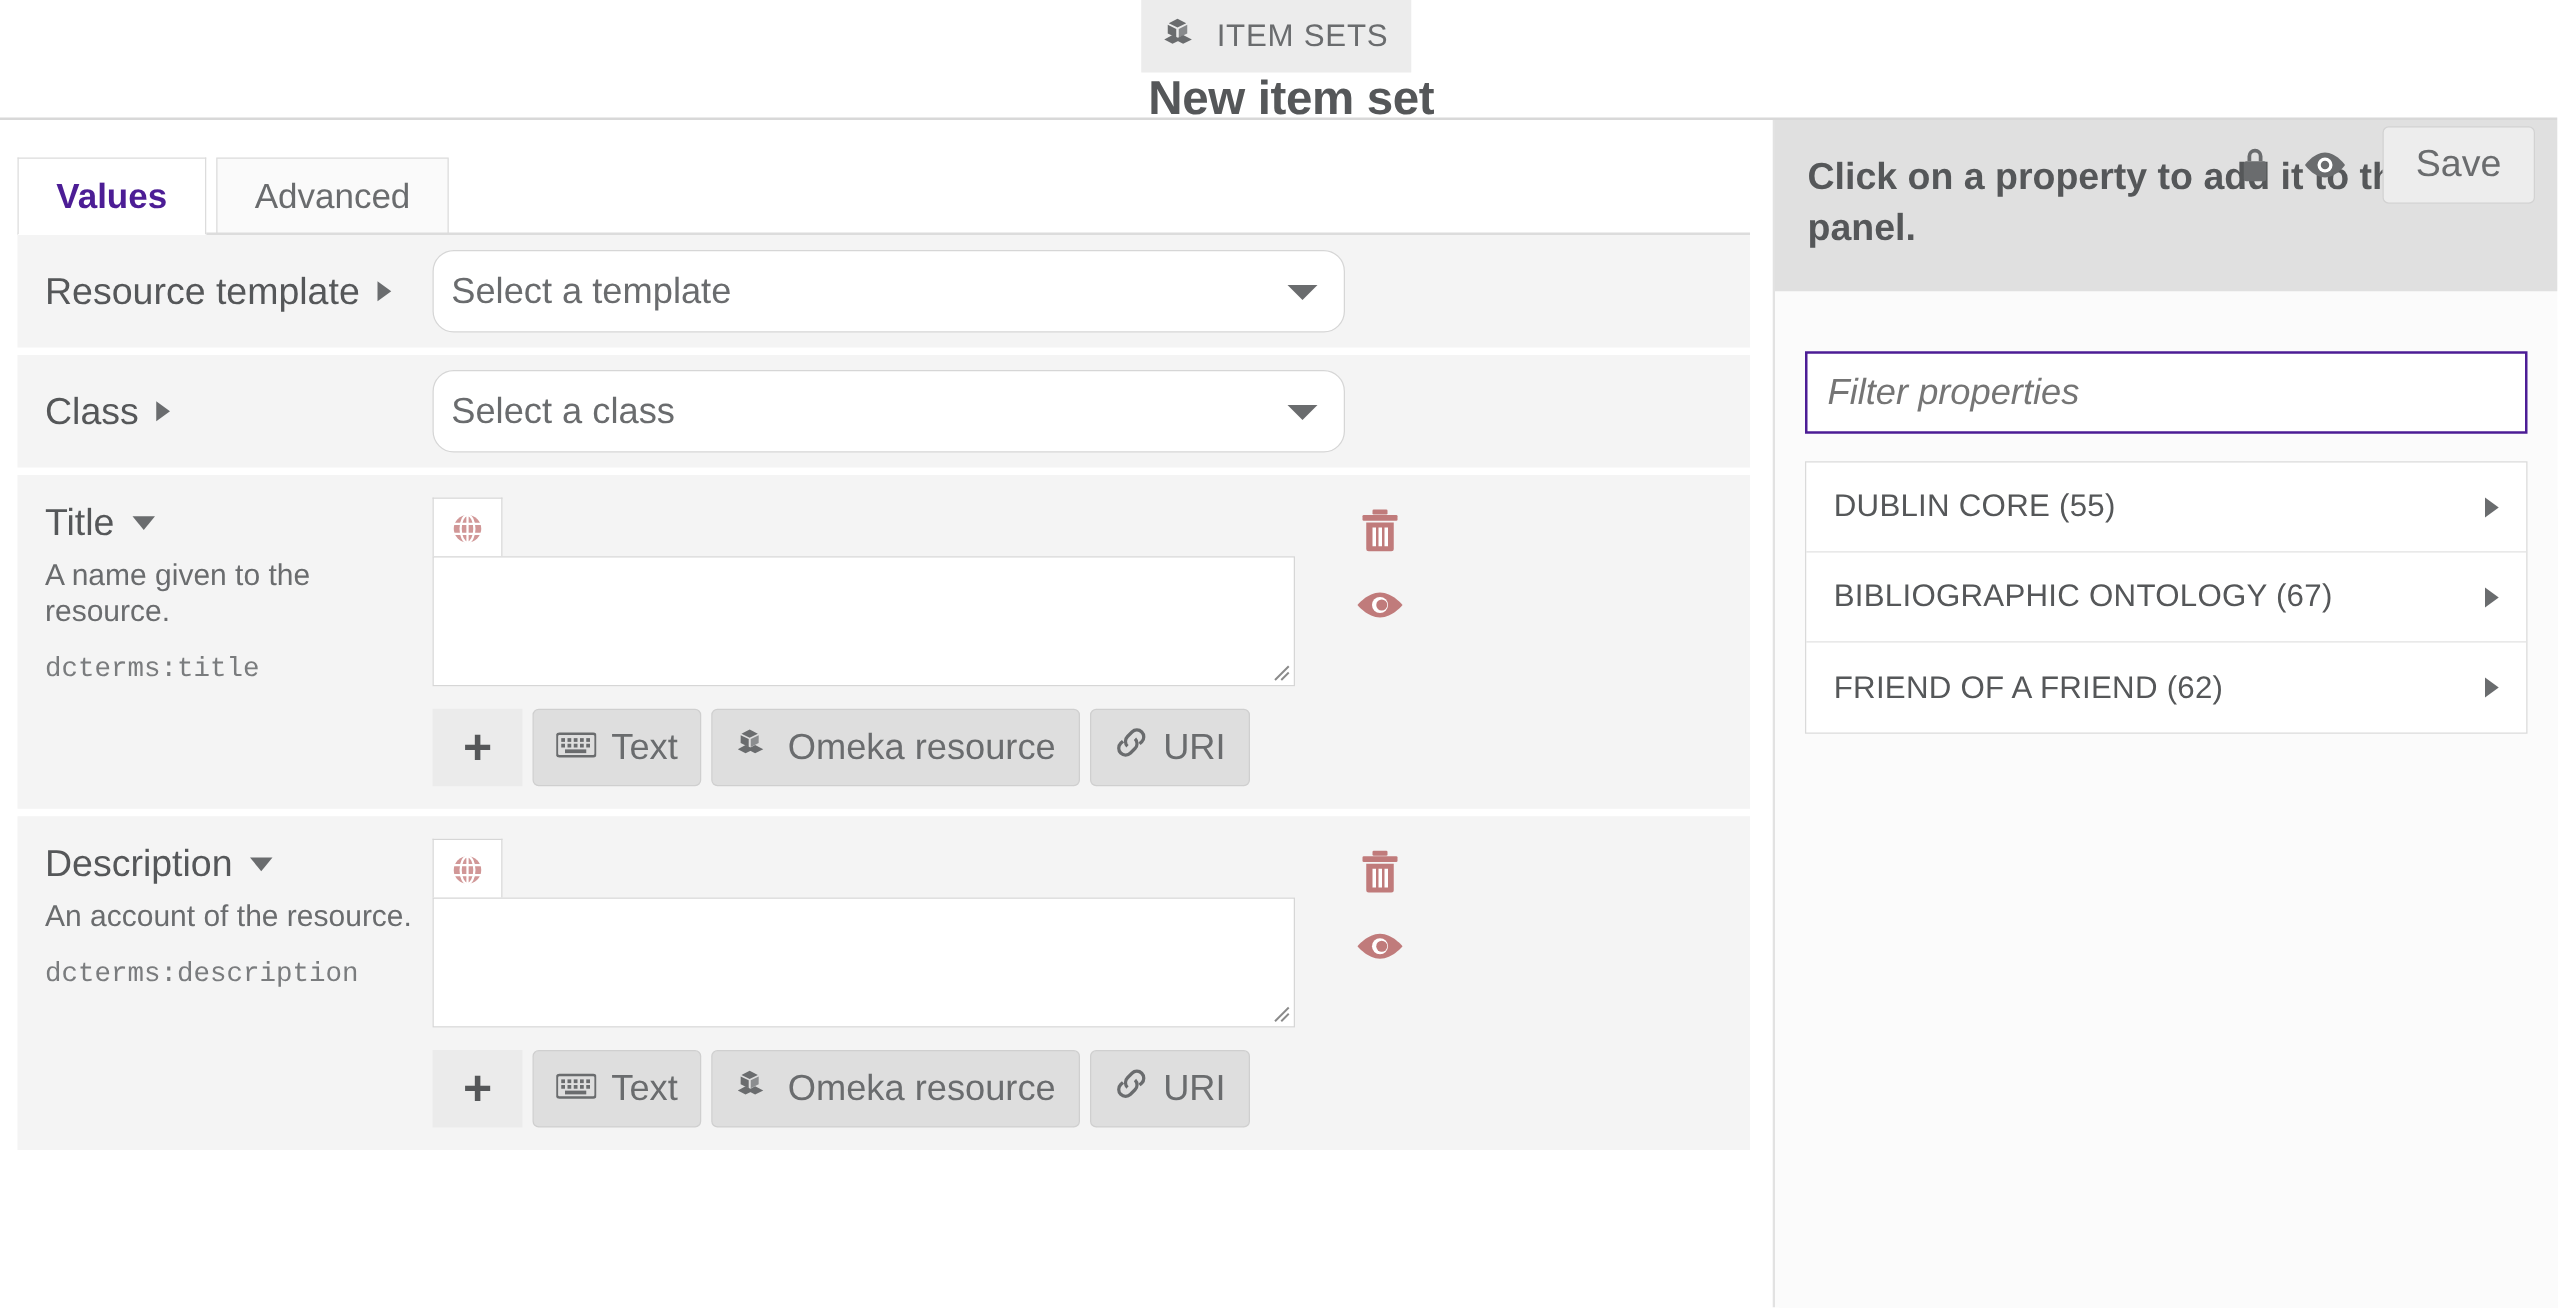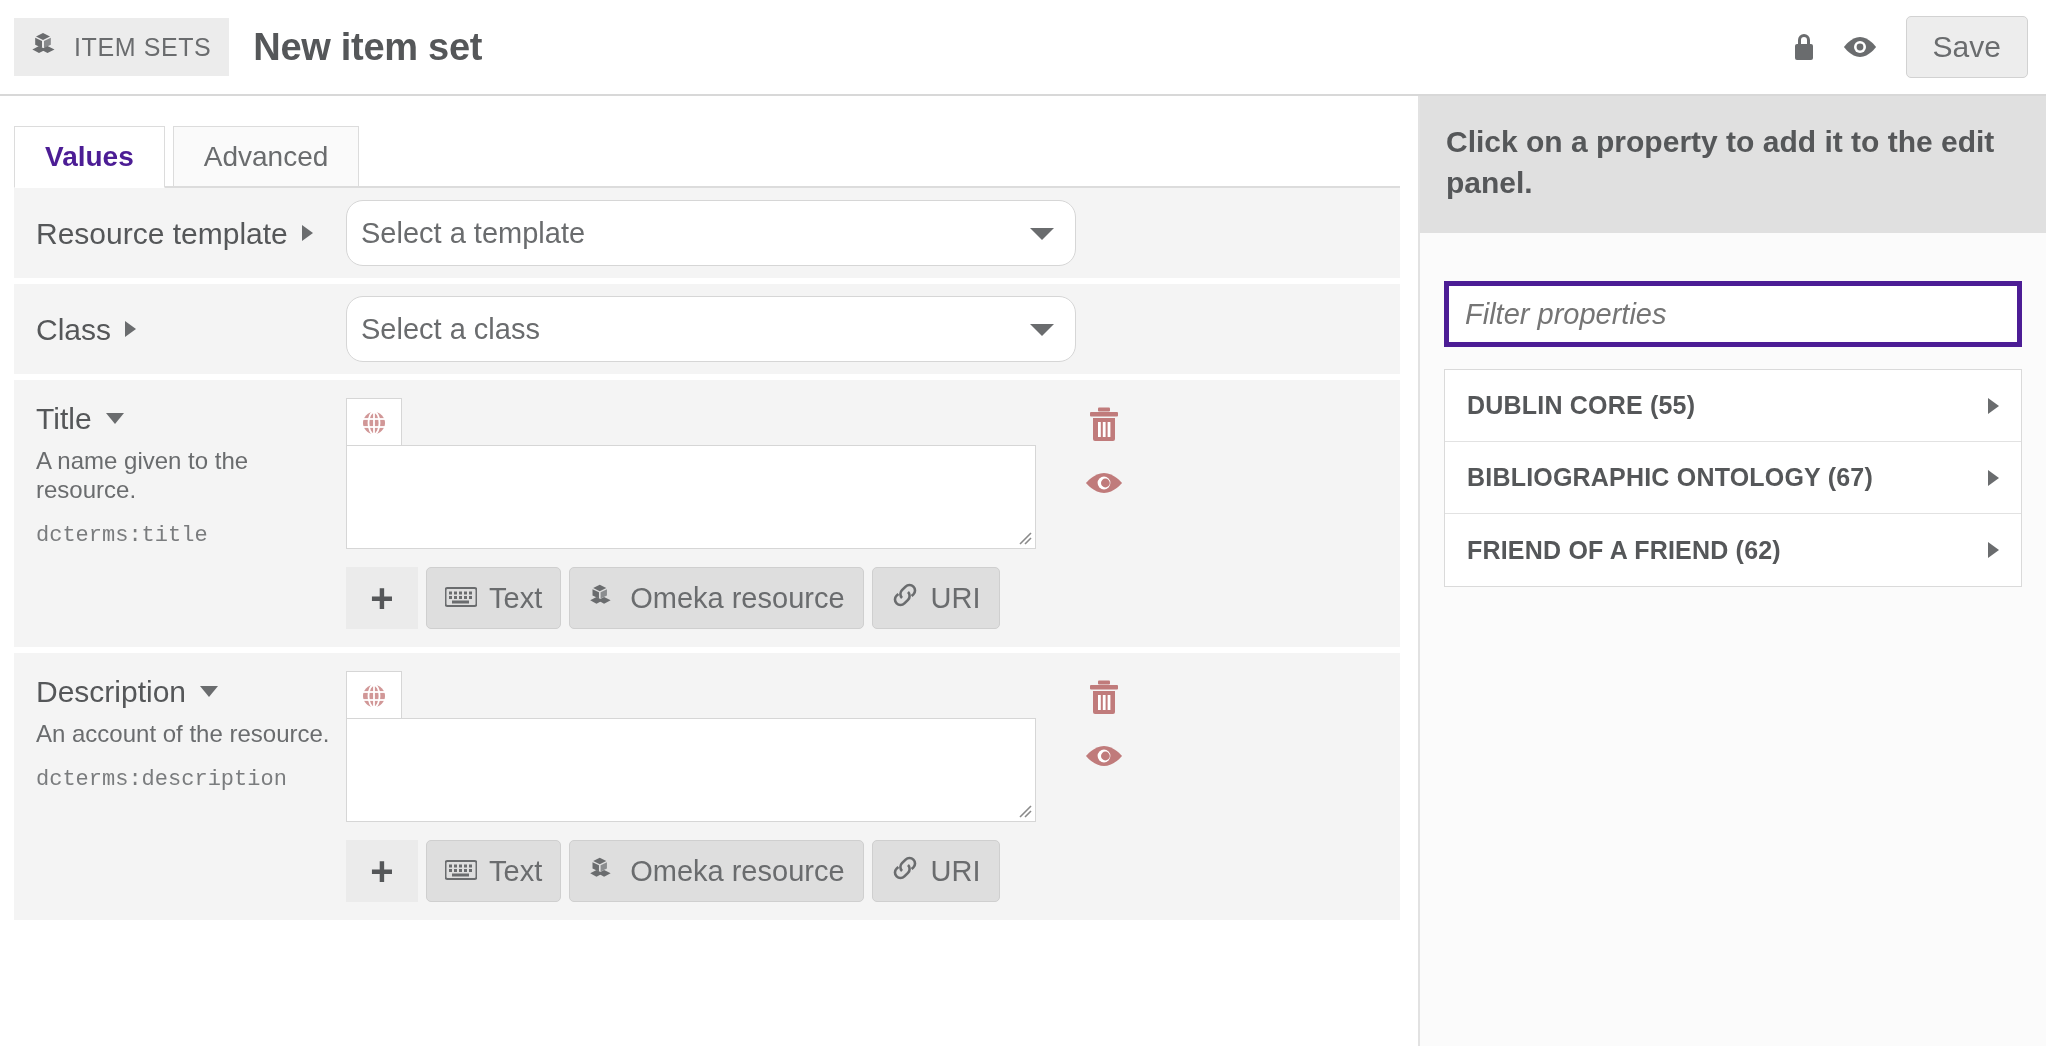--- a/index.html
+++ b/index.html
@@ -14,20 +14,21 @@
 
   
   .topbar {
     position: relative;
     height: 96px;
     border-bottom: 2px solid #d8d8d8;
     display: flex;
     align-items: center;
     padding: 0 18px 0 14px;
     background: #fff;
+    flex-direction: column;
   }
   .breadcrumb {
     display: flex;
     align-items: center;
     gap: 12px;
     background: #ececec;
     padding: 14px 18px;
     height: 58px;
     flex: 0 0 auto;
   }
@@ -319,21 +320,21 @@
     line-height: 1.35;
   }
   .side-body {
     padding: 26px 24px 0 24px;
     background: #fbfbfb;
     flex: 1 1 auto;
   }
   .filter-input {
     width: 100%;
     height: 66px;
-    border: 5px solid #4c1d95;
+    border: 2px solid #4c1d95;
     background: #fff;
     font-size: 29px;
     font-style: italic;
     color: #9a9a9a;
     padding: 0 16px;
     font-family: "Liberation Sans", sans-serif;
     outline: none;
   }
   .vocab-list {
     margin-top: 22px;
@@ -345,21 +346,21 @@
     align-items: center;
     justify-content: space-between;
     height: 72px;
     padding: 0 22px;
     border-bottom: 1px solid #e2e2e2;
     cursor: pointer;
   }
   .vocab-item:last-child { border-bottom: none; }
   .vocab-name {
     font-size: 25px;
-    font-weight: bold;
+    font-weight: normal;
     color: #555759;
     letter-spacing: 0.2px;
     white-space: nowrap;
   }
 </style>
 </head>
 <body>
 
 <div class="topbar">
   <div class="breadcrumb">

